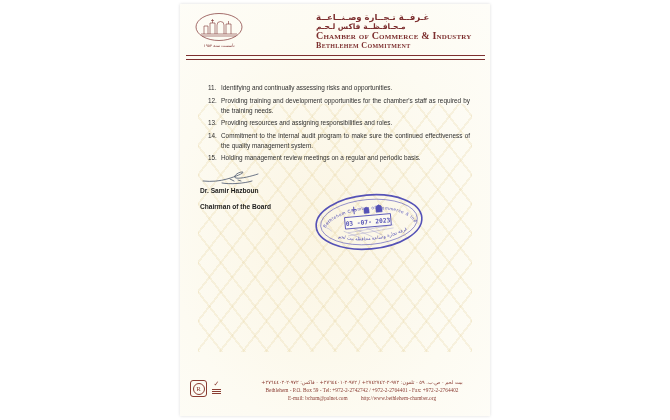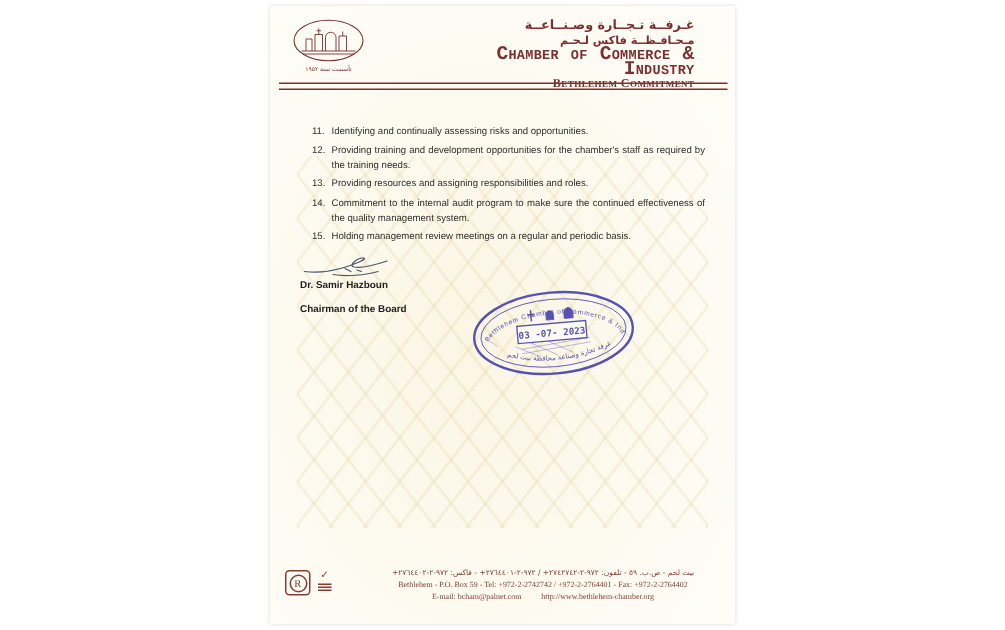--- a/index.html
+++ b/index.html
@@ -16,24 +16,24 @@
     position:absolute;left:18px;top:100px;right:18px;bottom:64px;
     background:
       repeating-linear-gradient(52deg, rgba(224,202,140,.20) 0 2px, transparent 2px 18px),
       repeating-linear-gradient(-52deg, rgba(224,202,140,.20) 0 2px, transparent 2px 18px);
     pointer-events:none;
   }
   
   .logo{position:absolute;left:12px;top:8px;width:54px;height:38px;text-align:center}
   .logo svg{display:block;margin:0 auto}
   .logo-est{font-family:"DejaVu Sans",sans-serif;font-size:4px;color:#7d2f2f;line-height:4px}
-  .titles{position:absolute;right:27px;top:8px;width:158px;text-align:right;color:#7d2f2f}
+  .titles{position:absolute;right:16px;top:8px;width:158px;text-align:left;color:#7d2f2f}
   .t-ar1{font-family:"DejaVu Sans",sans-serif;font-weight:bold;font-size:8.5px;line-height:10px}
   .t-ar2{font-family:"DejaVu Sans",sans-serif;font-weight:bold;font-size:7.5px;line-height:9px}
-  .t-en1{font-family:Liberation Mono, monospace;font-variant:small-caps;font-weight:bold;font-size:13px;line-height:10px;letter-spacing:.2px}
+  .t-en1{font-family:Liberation Serif, serif;font-variant:small-caps;font-weight:bold;font-size:10px;line-height:10px;letter-spacing:.2px}
   .t-en2{font-family:"Liberation Serif",serif;font-variant:small-caps;font-weight:bold;font-size:8px;line-height:9px;letter-spacing:.3px}
   .rule{position:absolute;left:6px;right:5px;top:51px;height:2.5px;
     border-top:1.4px solid #7d2f2f;border-bottom:.8px solid #7d2f2f}
   
   .list{position:absolute;left:28px;right:20px;top:79px;color:#2f2f2f}
   .li{display:flex;margin-bottom:2.5px;font-size:6.4px;line-height:10px}
   .li-num{width:13px;flex-shrink:0}
   .li-text{flex:1;text-align:justify}
   
   .sig{position:absolute;left:20px;top:166px;color:#1e1e1e}

